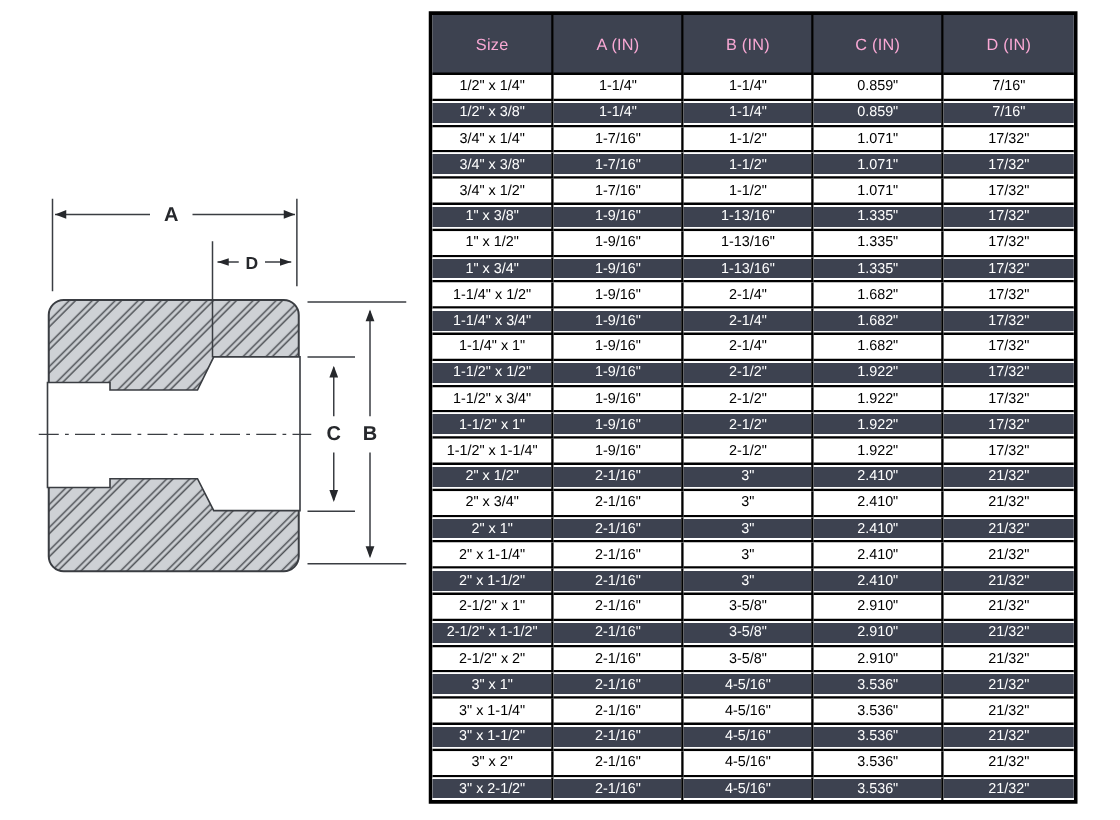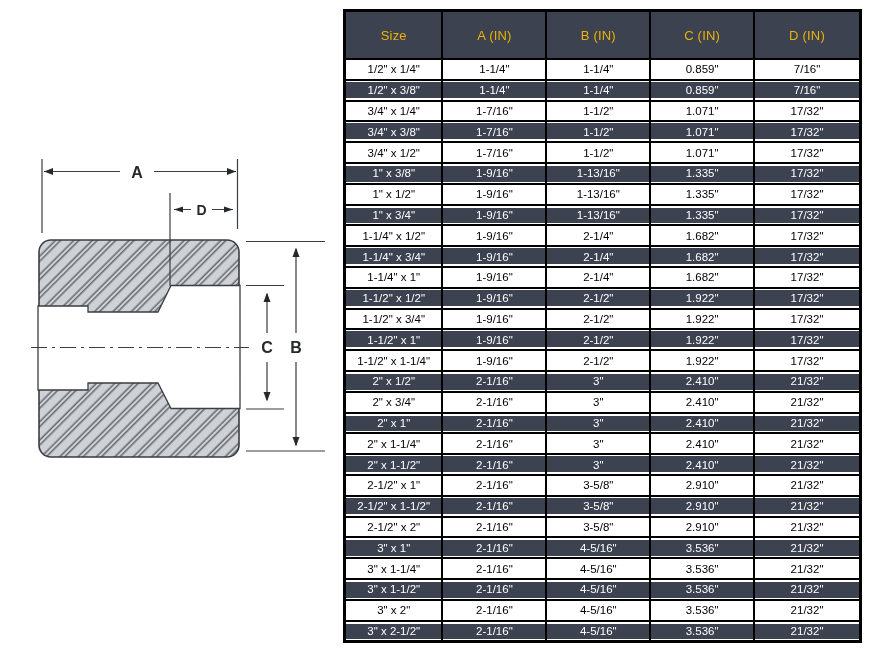--- a/index.html
+++ b/index.html
@@ -15,21 +15,21 @@
   }
   
   table.spec-table{
     position:absolute;left:343px;top:9px;width:519px;
     border-collapse:separate;border-spacing:0;
     border:3px solid #000;table-layout:fixed;
   }
   .spec-table col.c-size{width:19%;}
   .spec-table col.c-dim{width:20.25%;}
   .spec-table th{
-    height:44px;background:#3d4250;color:#eab308;
+    height:44px;background:#3d4250;color:#f9a8d4;
     font-size:13px;font-weight:normal;vertical-align:middle;
     border-right:2px solid #000;border-bottom:2px solid #000;
     letter-spacing:.2px;
   }
   .spec-table td{
     height:18.8px;padding:0;background:#fff;color:#000;
     font-size:11.5px;text-align:center;vertical-align:middle;
     border-right:2px solid #000;border-bottom:2px solid #000;
     white-space:nowrap;
   }

